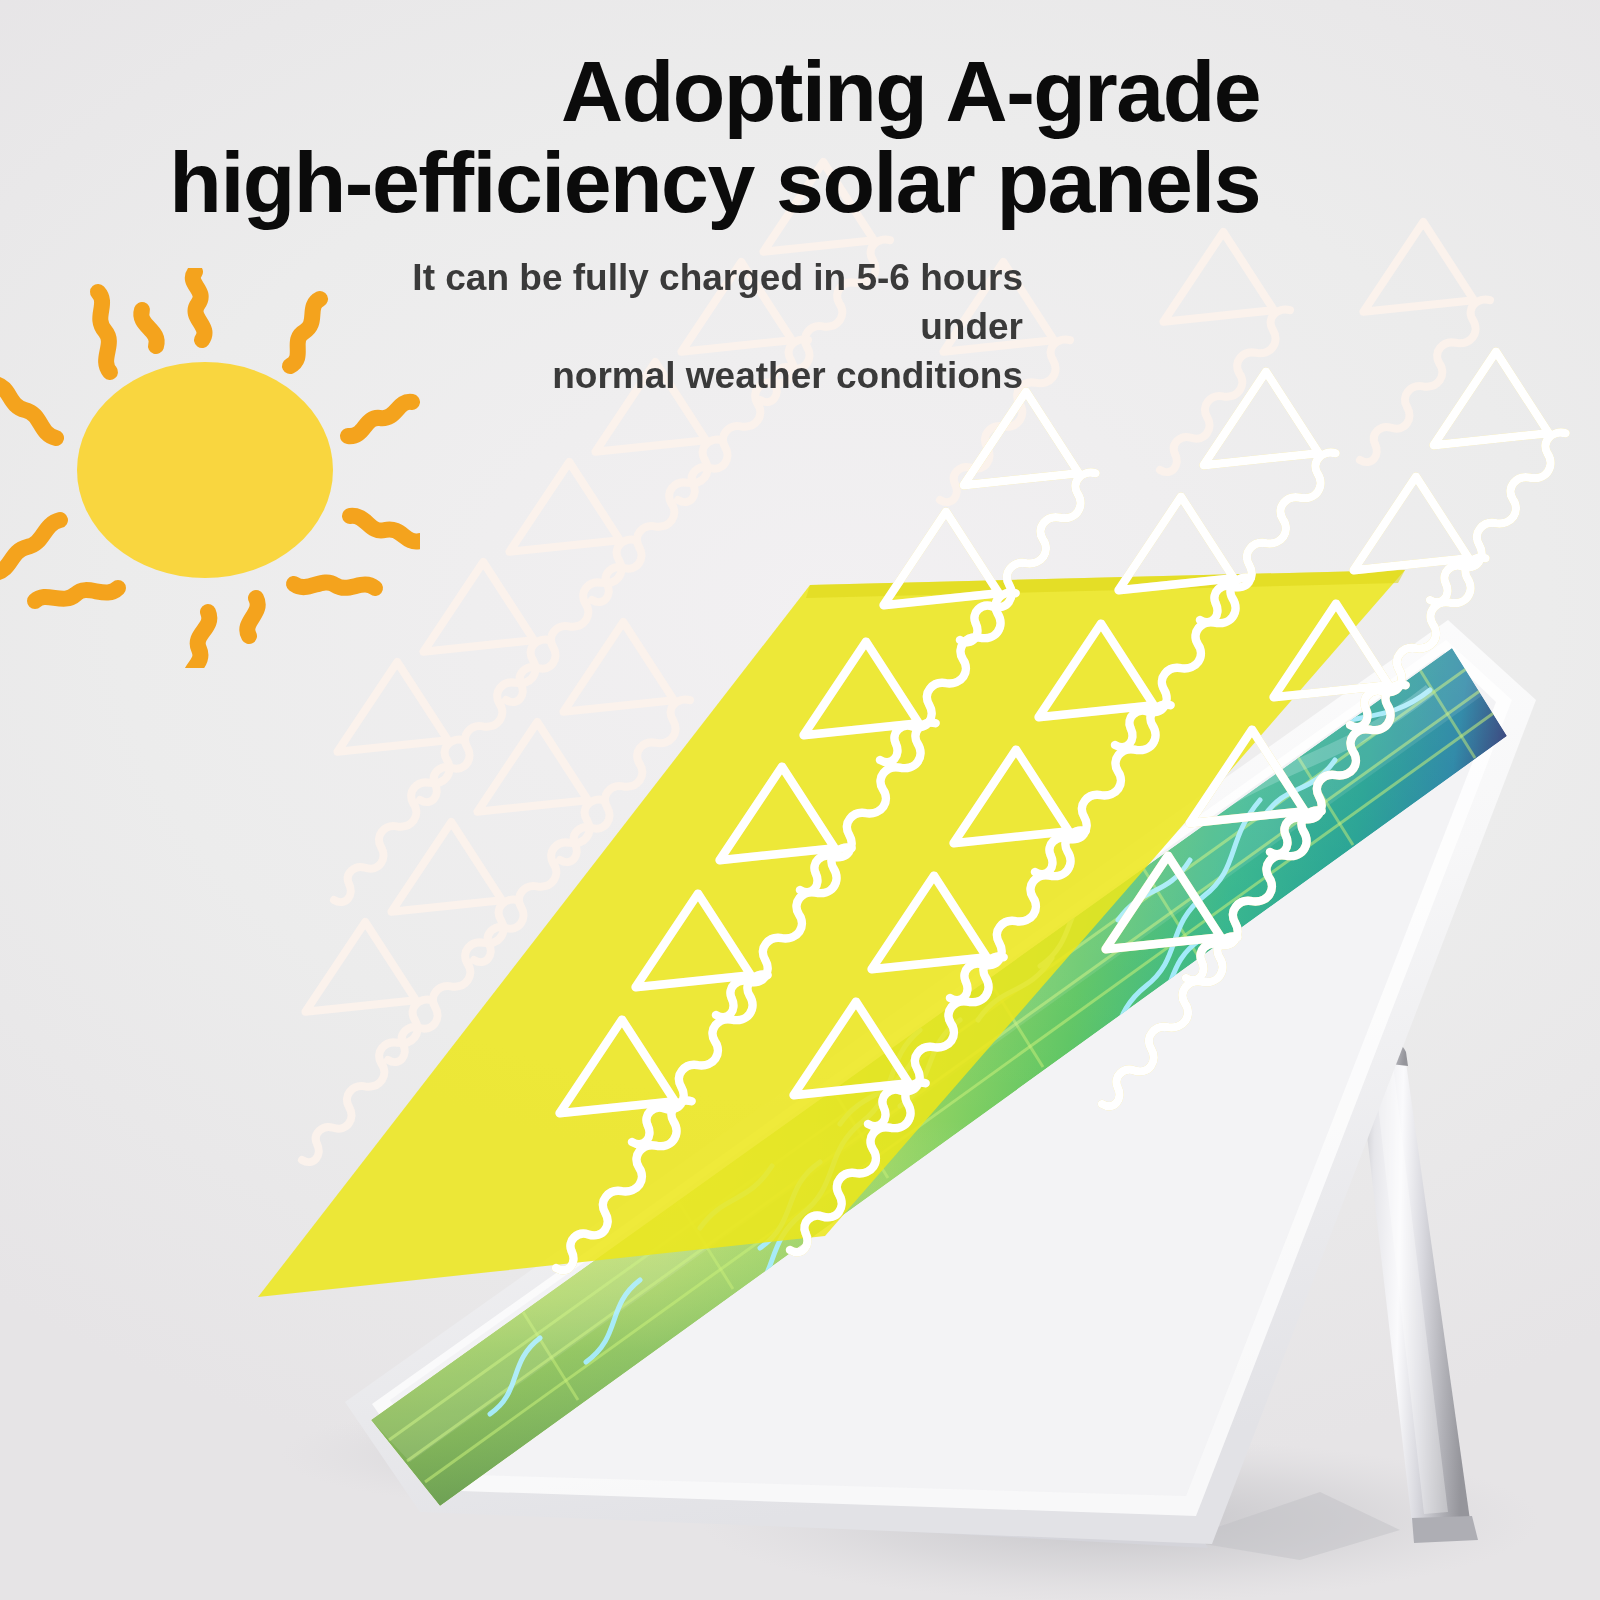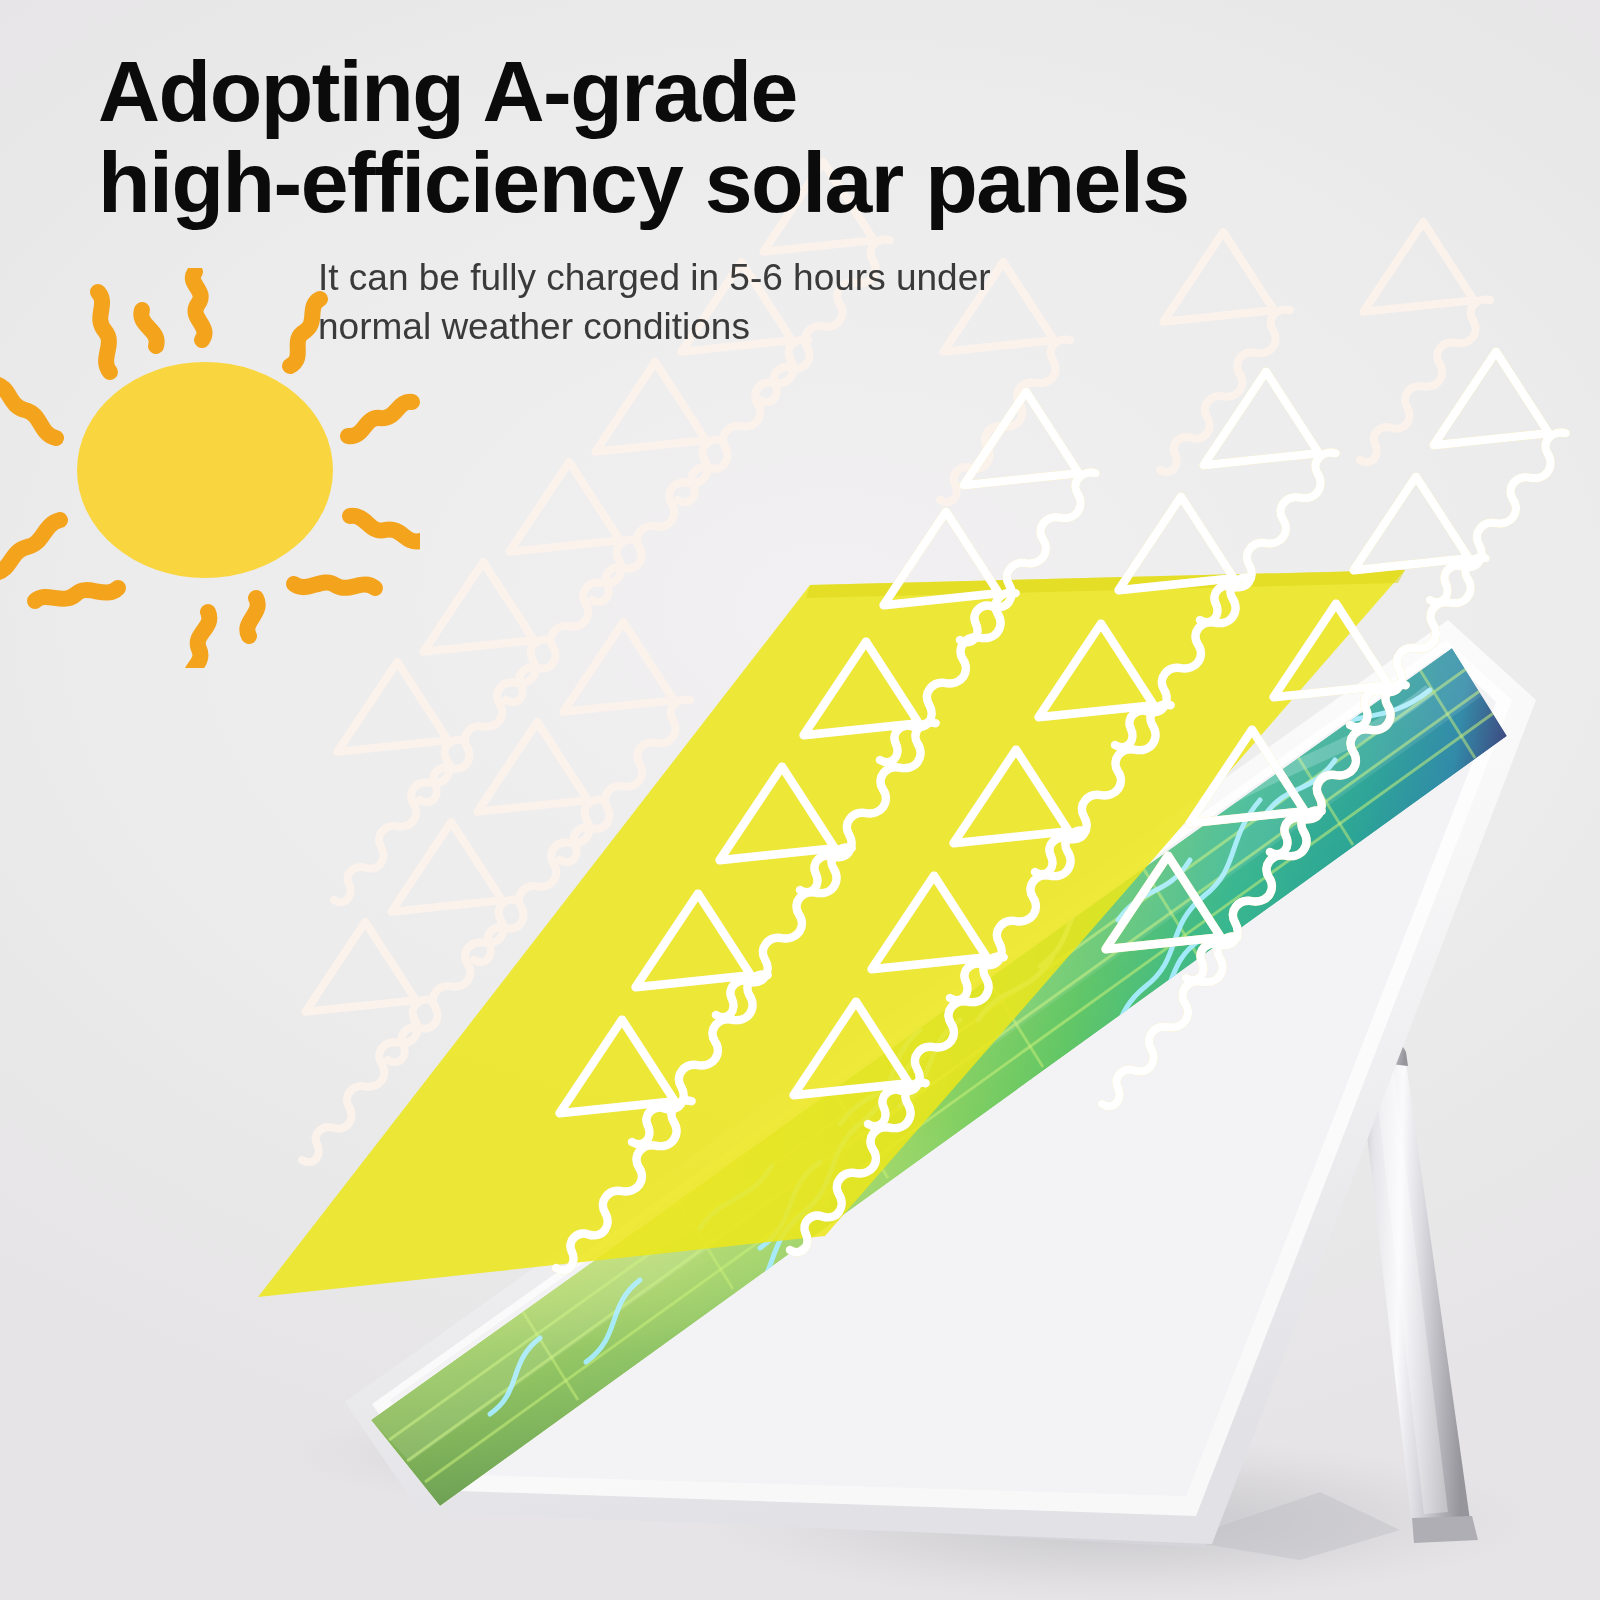--- a/index.html
+++ b/index.html
@@ -9,34 +9,34 @@
     background:#ececec;
   }
   #stage{
     position:relative;width:1600px;height:1600px;
     background:
       radial-gradient(ellipse 1300px 900px at 52% 38%, #f2f0f2 0%, #ececec 55%, #e6e4e6 100%);
     overflow:hidden;
   }
   
   #headings{
-    position:absolute;left:18px;top:0;width:1328px;
-    text-align:left;z-index:40;
+    position:absolute;left:12px;top:0;width:1328px;
+    text-align:right;z-index:40;
   }
   #title{
     margin:0;padding:46px 80px 0 80px;
     font-size:86px;line-height:1.06;
     font-weight:bold;letter-spacing:-1.5px;
     color:#0b0b0b;
     white-space:pre-line;
   }
   #subtitle{
-    margin:26px 8px 0 0;padding:0 300px;
+    margin:26px 17px 0 0;padding:0 300px;
     font-size:37px;line-height:1.32;
-    font-weight:400;color:#3a3a3a;
+    font-weight:700;color:#3a3a3a;
     white-space:pre-line;
   }
   
   #sun-group{position:absolute;left:-50px;top:268px;width:470px;height:400px;z-index:30;}
   
   #scene{position:absolute;left:0;top:0;width:1600px;height:1600px;z-index:20;}
   #rays{position:absolute;left:0;top:0;width:1600px;height:1600px;z-index:35;pointer-events:none;}
 </style>
 </head>
 <body>

